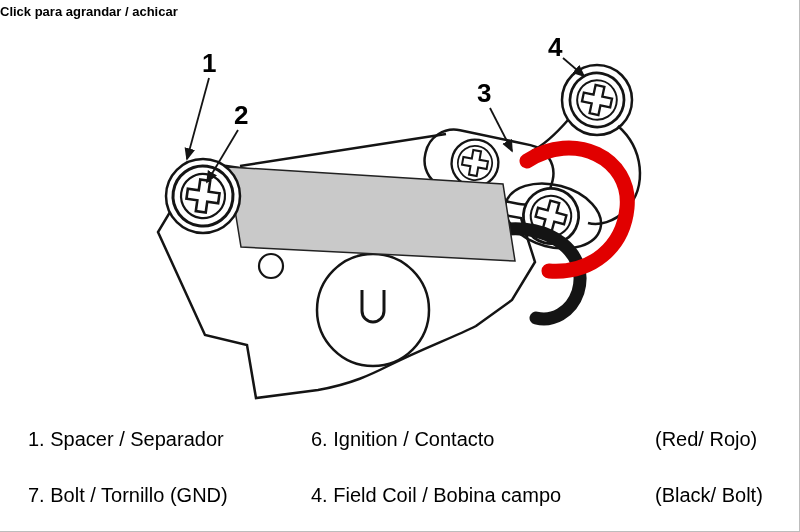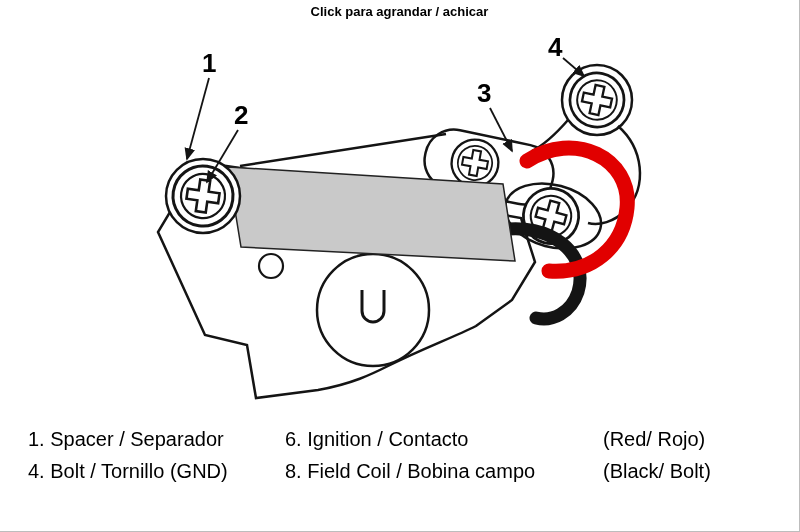--- a/index.html
+++ b/index.html
@@ -12,21 +12,21 @@
     background: #ffffff;
     border-right: 1px solid #bdbdbd;
     border-bottom: 1px solid #bdbdbd;
     overflow: hidden;
   }
   .caption {
     position: absolute;
     top: 4px;
     left: 0;
     width: 100%;
-    text-align: center;
+    text-align: left;
     font-size: 13px;
     font-weight: bold;
     color: #000;
   }
   figure.diagram {
     position: absolute;
     top: 20px;
     left: 0;
     margin: 0;
     width: 800px;
@@ -37,20 +37,21 @@
     position: absolute;
     left: 28px;
     top: 424px;
     display: grid;
     grid-template-columns: 257px 318px auto;
     row-gap: 2px;
     font-size: 20px;
     line-height: 30px;
     color: #000;
     white-space: nowrap;
+    gap: 26px;
   }
 </style>
 </head>
 <body>
 
 <div class="page">
 
   <div class="caption">Click para agrandar / achicar</div>
 
   <figure class="diagram">
@@ -112,18 +113,18 @@
         <text x="477" y="82">3</text>
         <text x="548" y="36">4</text>
       </g>
     </svg>
   </figure>
 
   <div class="legend">
     <span>1. Spacer / Separador</span>
     <span>6. Ignition / Contacto</span>
     <span>(Red/ Rojo)</span>
-    <span>4. Bolt / Tornillo (GND)</span>
-    <span>8. Field Coil / Bobina campo</span>
+    <span>7. Bolt / Tornillo (GND)</span>
+    <span>4. Field Coil / Bobina campo</span>
     <span>(Black/ Bolt)</span>
   </div>
 
 </div>
 
 </body></html>

